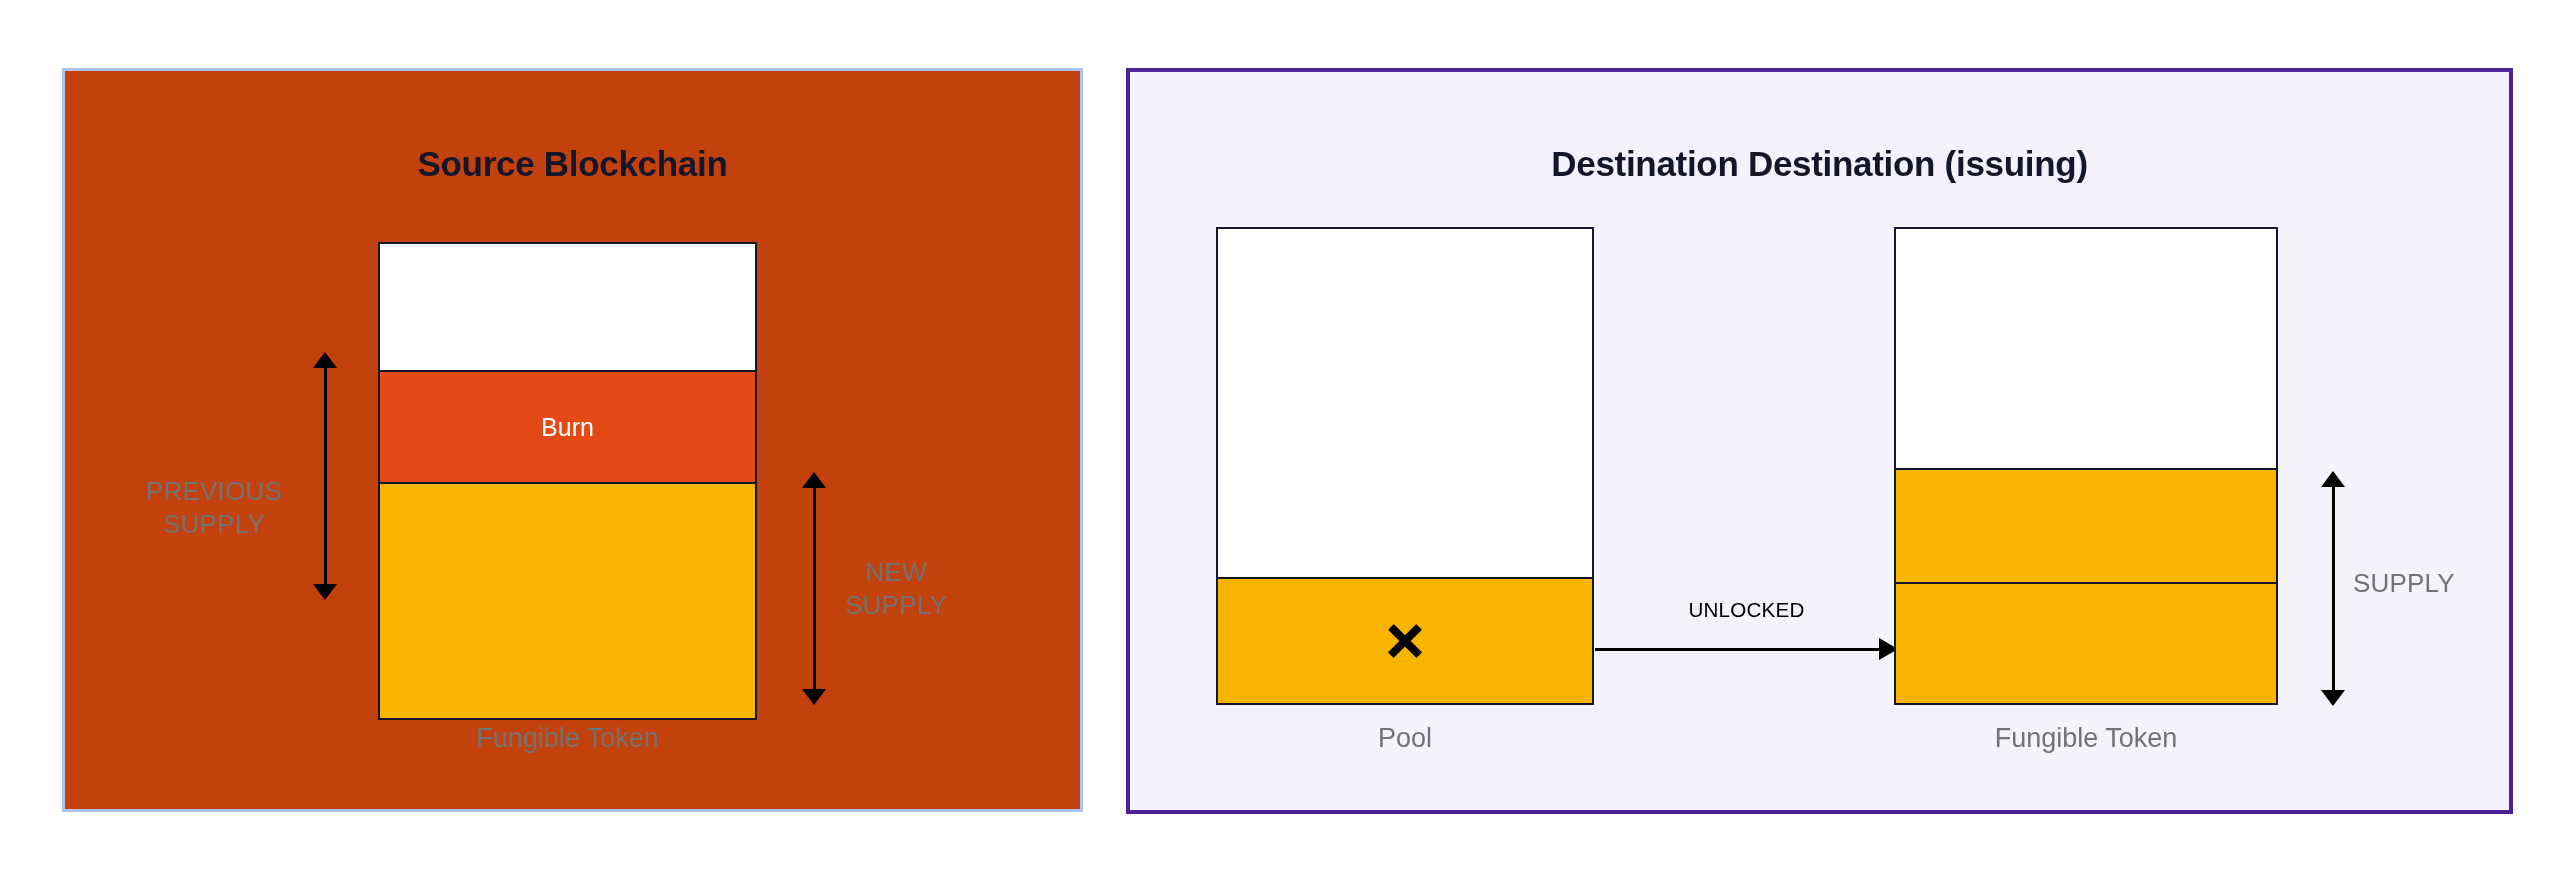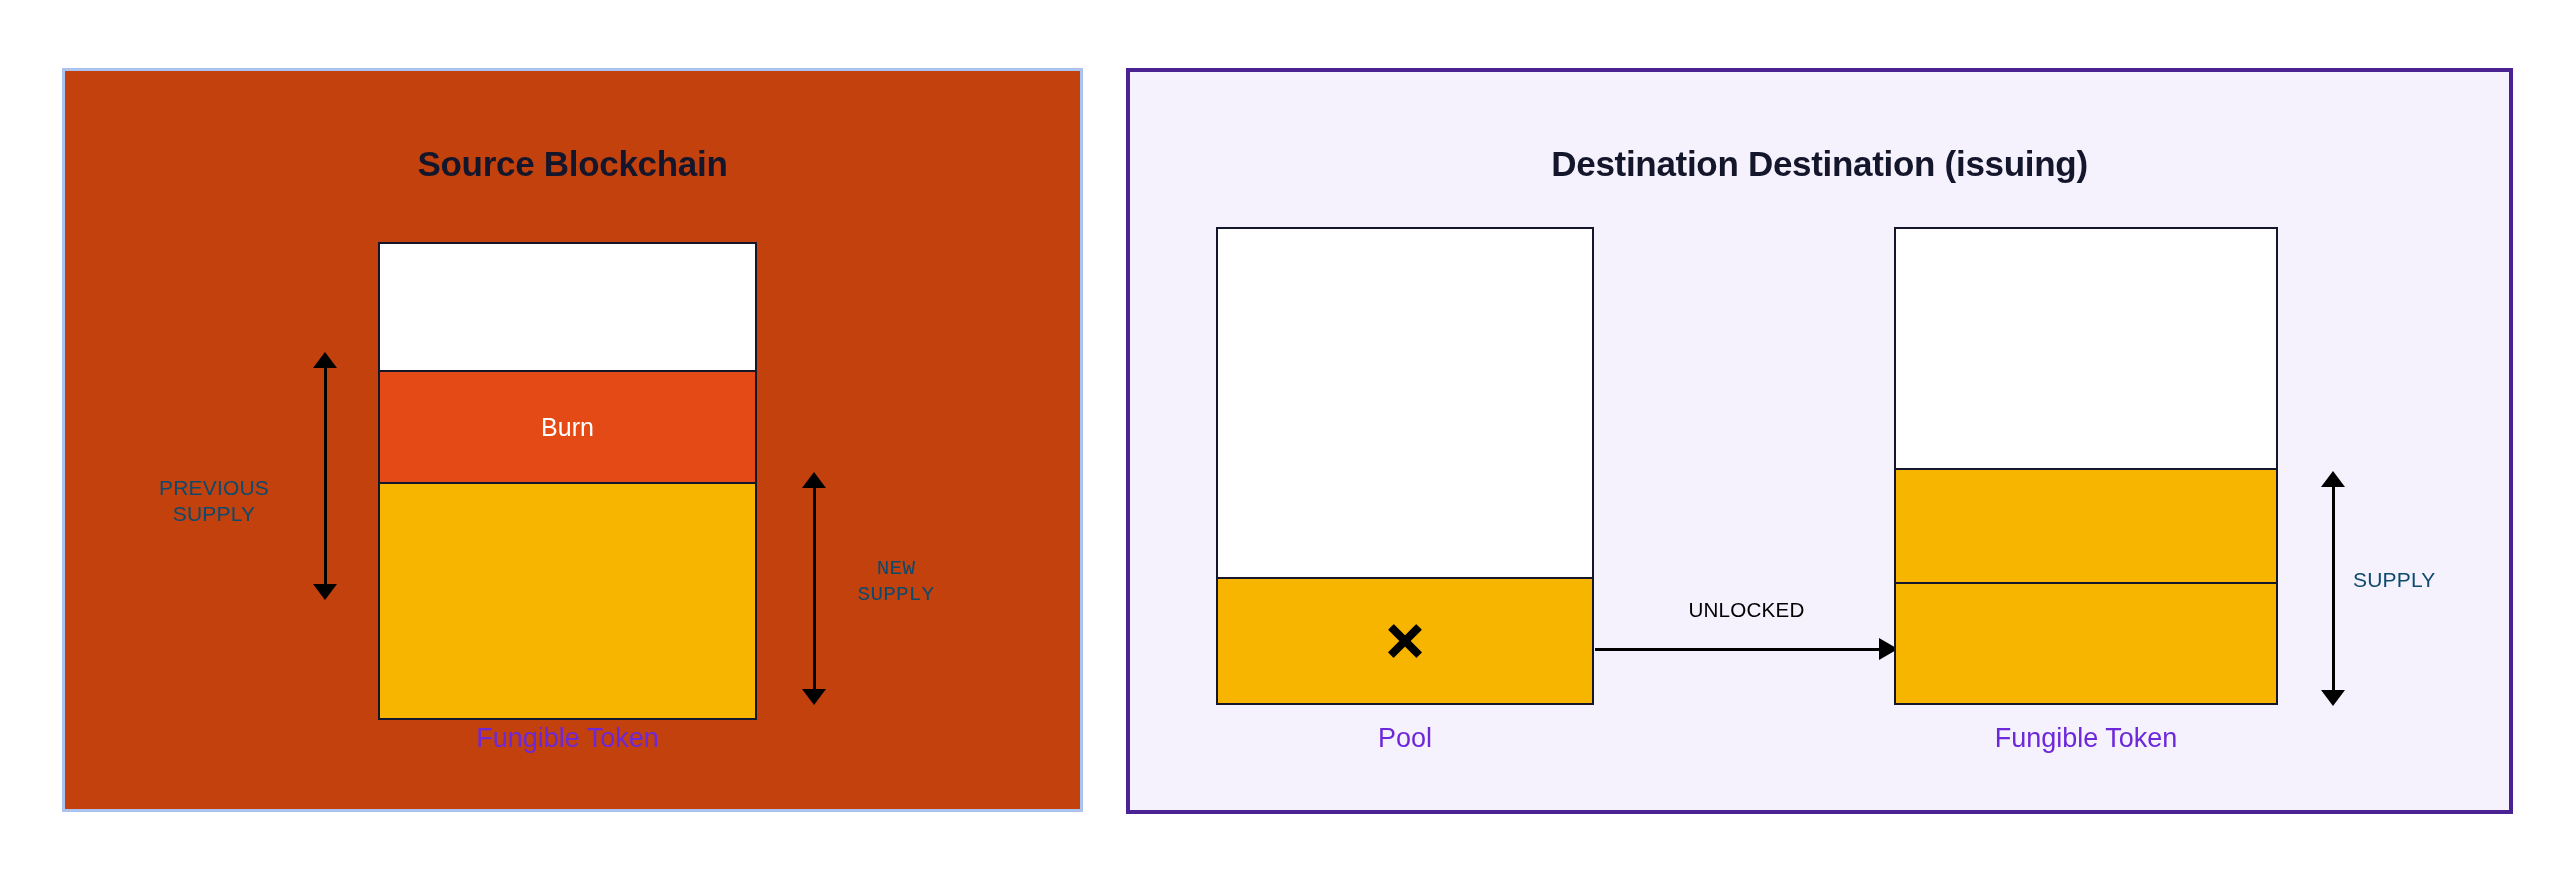--- a/index.html
+++ b/index.html
@@ -117,21 +117,21 @@
   }
   .x-mark span:nth-child(1) { transform: rotate(45deg); }
   .x-mark span:nth-child(2) { transform: rotate(-45deg); }
 
   
   .bar-caption {
     position: absolute;
     text-align: center;
     font-size: 27px;
     font-weight: 400;
-    color: #6d28d9;
+    color: #737373;
     white-space: nowrap;
   }
 
   
   .vmeasure {
     position: absolute;
     width: 24.5px;
   }
   .vmeasure .shaft {
     position: absolute;
@@ -148,24 +148,24 @@
     height: 0;
     border-left: 12.2px solid transparent;
     border-right: 12.2px solid transparent;
   }
   .vmeasure .head--up   { top: 0;    border-bottom: 16.7px solid #000000; }
   .vmeasure .head--down { bottom: 0; border-top: 16.7px solid #000000; }
 
   .measure-label {
     position: absolute;
     text-align: center;
-    font-size: 21px;
+    font-size: 26px;
     line-height: 1.25;
     font-weight: 400;
-    color: #0c4a6e;
+    color: #737373;
     letter-spacing: 0.2px;
     white-space: pre-line;
   }
 
   
   .hflow {
     position: absolute;
     height: 22px;
   }
   .hflow .shaft {
@@ -219,21 +219,21 @@
     <div class="head head--down"></div>
   </div>
   <div class="measure-label" style="left:139px; top:475px; width:150px;">PREVIOUS
 SUPPLY</div>
 
   <div class="vmeasure" style="left:802px; top:472px; height:233px;">
     <div class="head head--up"></div>
     <div class="shaft"></div>
     <div class="head head--down"></div>
   </div>
-  <div class="measure-label" style="left:835px; top:556px; width:122px;font-family:Liberation Mono, monospace;">NEW
+  <div class="measure-label" style="left:835px; top:556px; width:122px;">NEW
 SUPPLY</div>
 
   <div class="panel panel--destination">
     <div class="panel-title">Destination Destination (issuing)</div>
   </div>
 
   <div class="bar bar--pool">
     <div class="seg seg--yellow seg--top-rule">
       <div class="x-mark">
         <span></span>

